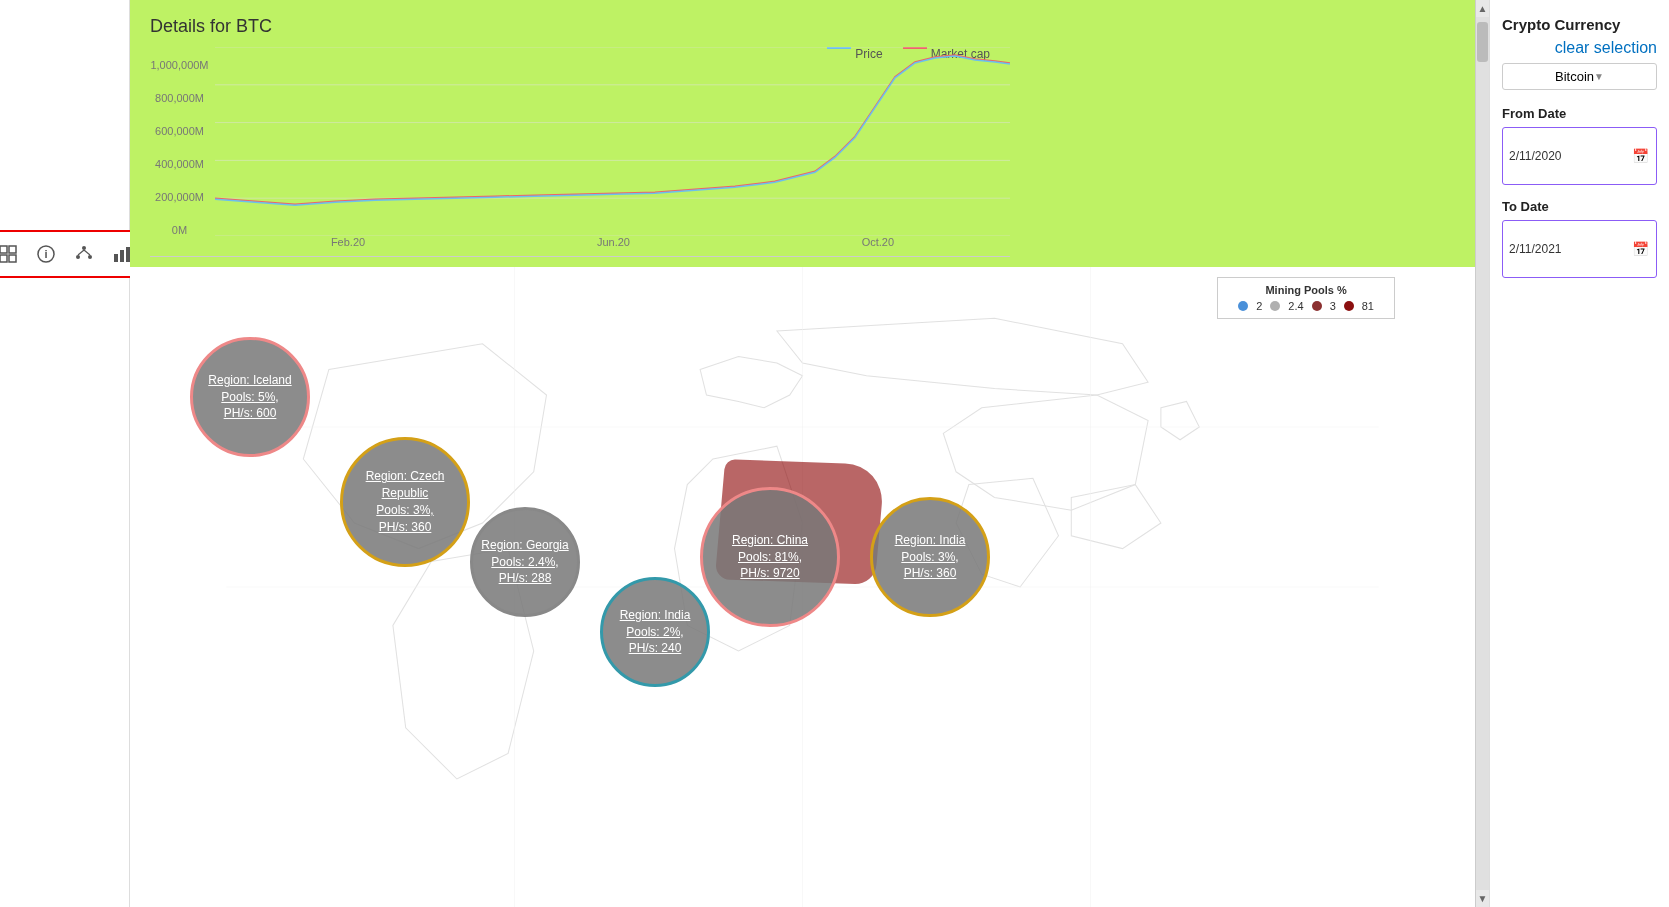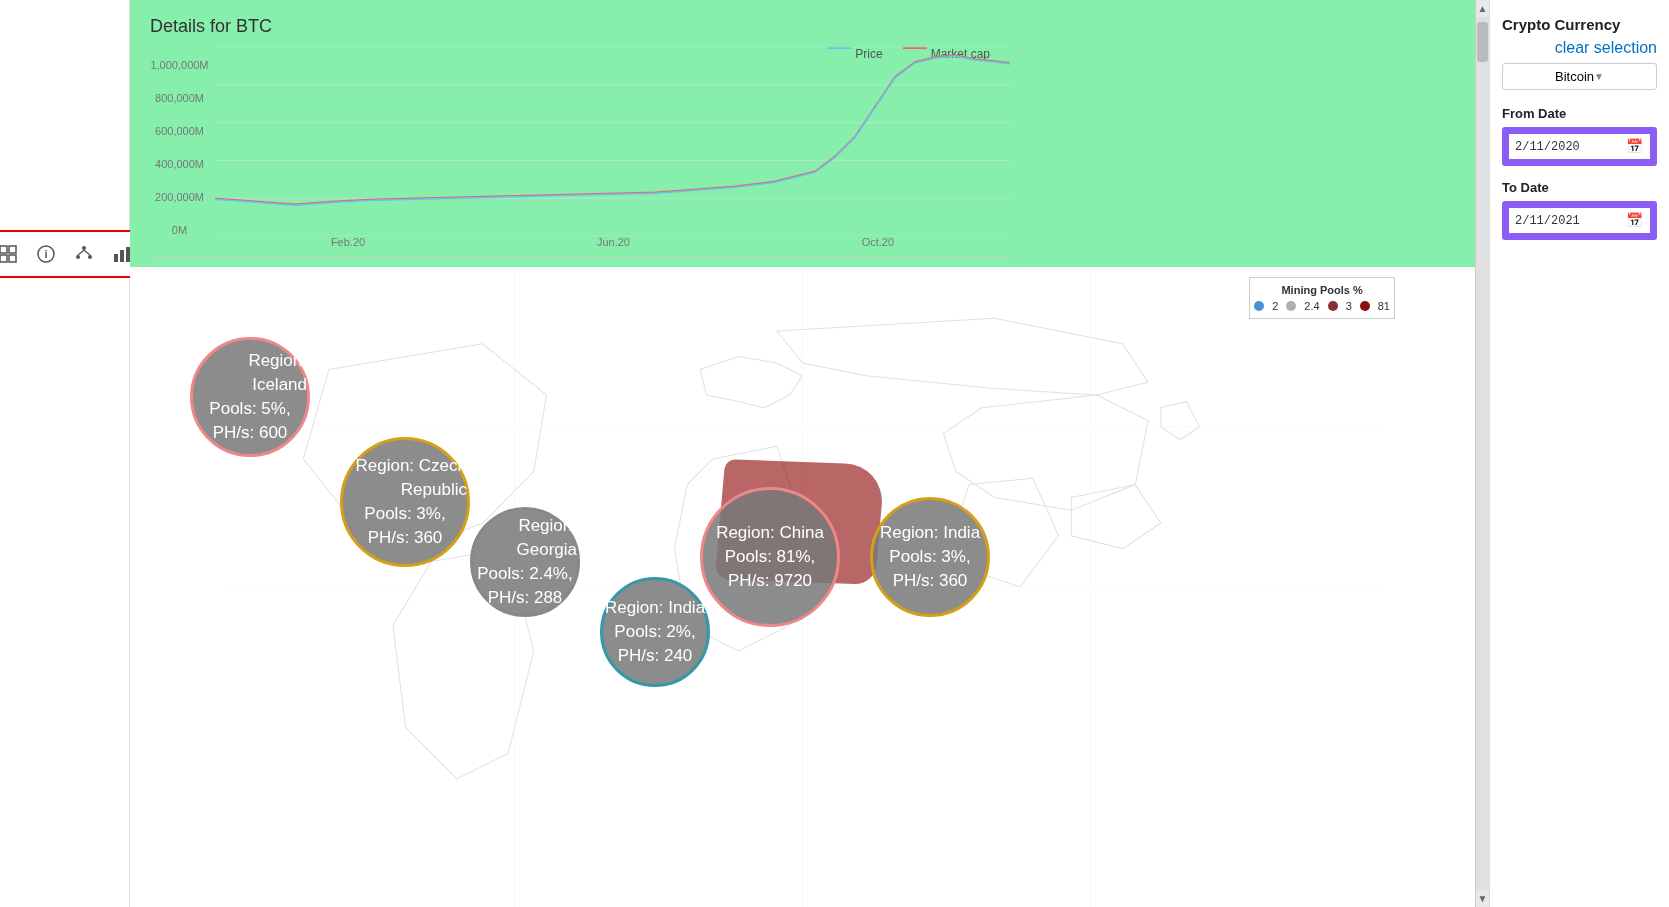--- a/index.html
+++ b/index.html
@@ -42,21 +42,21 @@
       background: #2e7d32;
       color: #fff;
       font-size: 11px;
       font-weight: bold;
       border-radius: 3px;
     }
 
     
     .main-content {
       flex: 1;
-      background: #86efac;
+      background: #bef264;
       overflow: hidden;
       position: relative;
       display: flex;
       flex-direction: column;
     }
 
     
     .chart-section {
       padding: 16px 20px 10px 20px;
       flex-shrink: 0;
@@ -139,21 +139,21 @@
       position: relative;
     }
 
     
     .mining-legend {
       position: absolute;
       top: 10px;
       right: 80px;
       background: rgba(255,255,255,0.9);
       border: 1px solid #ccc;
-      padding: 6px 4px;
+      padding: 6px 20px;
       font-size: 11px;
       color: #333;
     }
     .mining-legend-title {
       font-weight: bold;
       margin-bottom: 4px;
       text-align: center;
     }
     .mining-legend-items {
       display: flex;
@@ -170,23 +170,24 @@
     
     .bubble {
       position: absolute;
       border-radius: 50%;
       background: rgba(120,120,120,0.85);
       color: #fff;
       display: flex;
       flex-direction: column;
       align-items: center;
       justify-content: center;
-      font-size: 17px;
-      text-align: right;
+      font-size: 12px;
+      text-align: center;
       line-height: 1.4;
+      text-decoration: underline;
     }
     .bubble-iceland {
       width: 120px; height: 120px;
       left: 60px; top: 70px;
       border: 3px solid #e88;
     }
     .bubble-czech {
       width: 130px; height: 130px;
       left: 210px; top: 170px;
       border: 3px solid #d4a017;
@@ -251,29 +252,28 @@
 
     .date-label {
       font-size: 13px;
       font-weight: bold;
       color: #222;
       margin-bottom: 6px;
     }
     .date-input-wrap {
       display: flex;
       align-items: center;
-      border: 7px solid #8b5cf6;
+      border: 1px solid #8b5cf6;
       border-radius: 3px;
-      padding: 4px 6px;
+      padding: 20px 6px;
       margin-bottom: 14px;
       font-size: 12px;
       color: #333;
       background: #fff;
       justify-content: space-between;
-      font-family: Liberation Mono, monospace;
     }
     .calendar-icon {
       font-size: 14px;
       color: #555;
       cursor: pointer;
     }
 
     
     .side-scrollbar {
       width: 14px;

